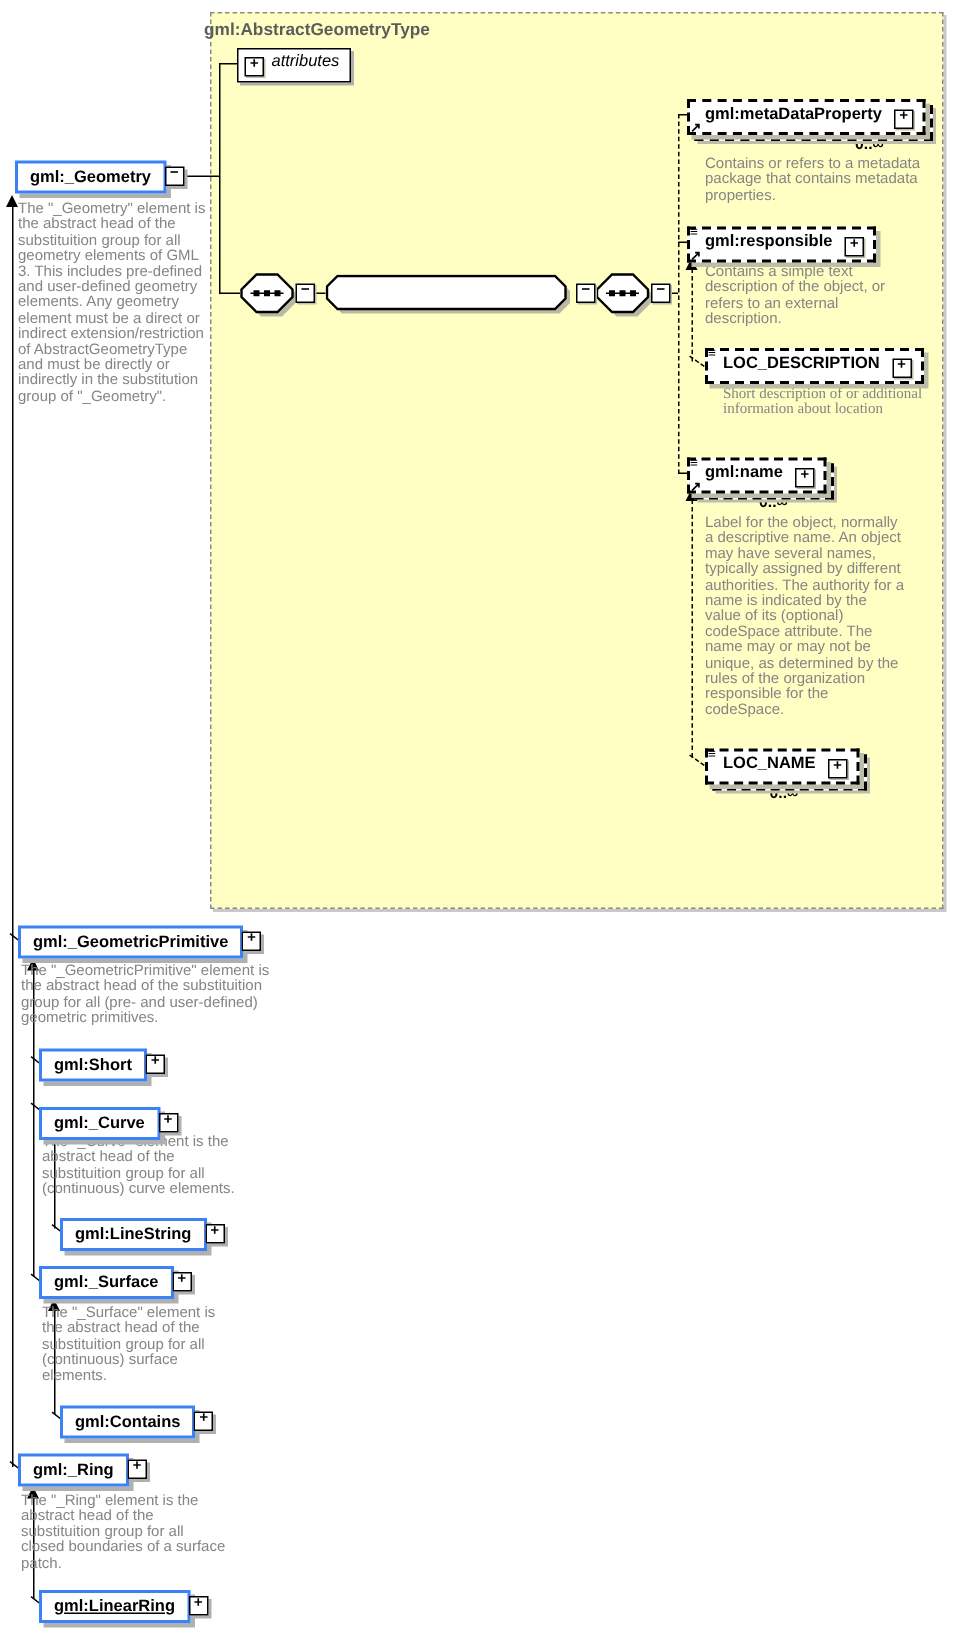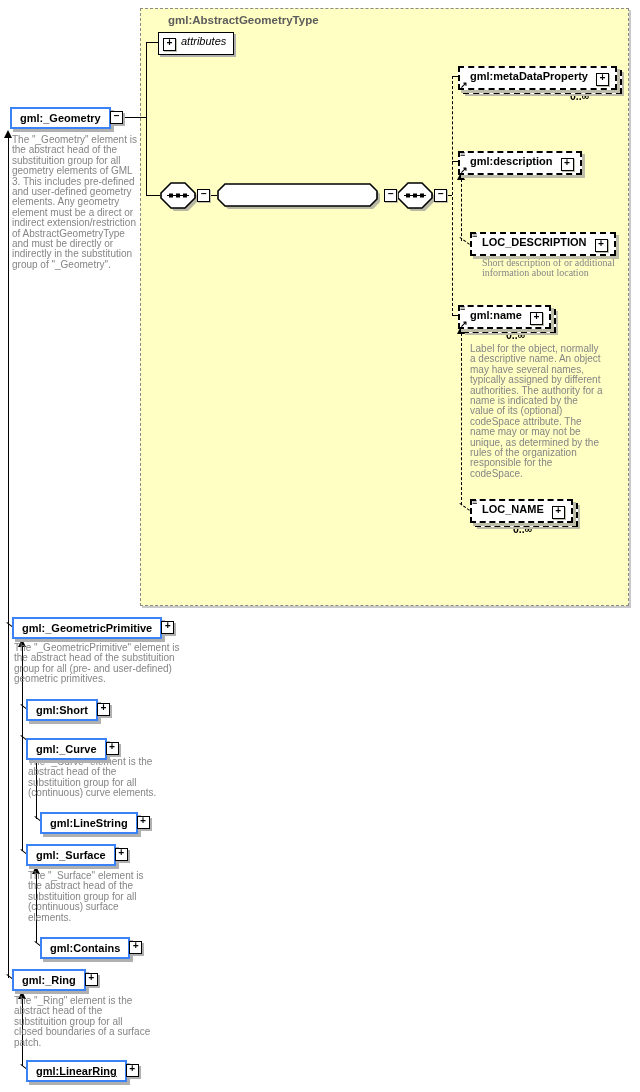--- a/index.html
+++ b/index.html
@@ -47,21 +47,21 @@
        border-right:4px solid transparent;border-bottom:8px solid #000;z-index:2;}
   .soplabel{position:absolute;text-align:center;font:bold 10px "Liberation Sans",sans-serif;
        letter-spacing:-0.2px;z-index:3;}
 </style>
 </head>
 <body>
 
 <div id="canvas">
 
   <div class="typebox" style="left:140px;top:8px;width:487px;height:596px;"></div>
-  <div class="typetitle" style="left:168px;top:14px;">gml:AbstractGeometryType</div>
+  <div class="typetitle" style="left:136px;top:14px;">gml:AbstractGeometryType</div>
 
   <div class="hl" style="left:112px;top:117px;width:34px;"></div>
   <div class="vl" style="left:146px;top:42px;height:154px;"></div>
   <div class="hl" style="left:146px;top:42px;width:12px;"></div>
   <div class="hl" style="left:146px;top:195px;width:14px;"></div>
 
   <div class="hl" style="left:210px;top:195px;width:7px;"></div>
   <div class="hl" style="left:392px;top:195px;width:5px;"></div>
   <div class="hd" style="left:447px;top:195px;width:5px;"></div>
 
@@ -137,29 +137,31 @@
 
   <div class="dwrap" style="left:458px;top:66px;">
     <div class="dstack"></div>
     <div class="dbox">
       <span class="ref-ic">↗</span>
       <span>gml:metaDataProperty</span>
       <span class="exp inl">+</span>
     </div>
   </div>
   <div class="occ" style="left:570px;top:90px;">0..∞</div>
+  <div class="ann" style="left:470px;top:105px;width:165px;">Contains or refers to a metadata package that contains metadata properties.</div>
 
   <div class="dwrap" style="left:458px;top:151px;">
     <div class="dbox">
       <span class="sub-ic">≡</span>
       <span class="ref-ic">↗</span>
-      <span>gml:description</span>
-      <span class="exp inl">+</span>
-    </div>
-  </div>
+      <span>gml:responsible</span>
+      <span class="exp inl">+</span>
+    </div>
+  </div>
+  <div class="ann" style="left:470px;top:177px;width:142px;">Contains a simple text description of the object, or refers to an external description.</div>
 
   <div class="dwrap" style="left:470px;top:232px;">
     <div class="dbox">
       <span class="sub-ic">≡</span>
       <span>LOC_DESCRIPTION</span>
       <span class="exp inl">+</span>
     </div>
   </div>
   <div class="ann" style="left:482px;top:258px;width:152px;font-family:Liberation Serif, serif;">Short description of or additional information about location</div>
 

